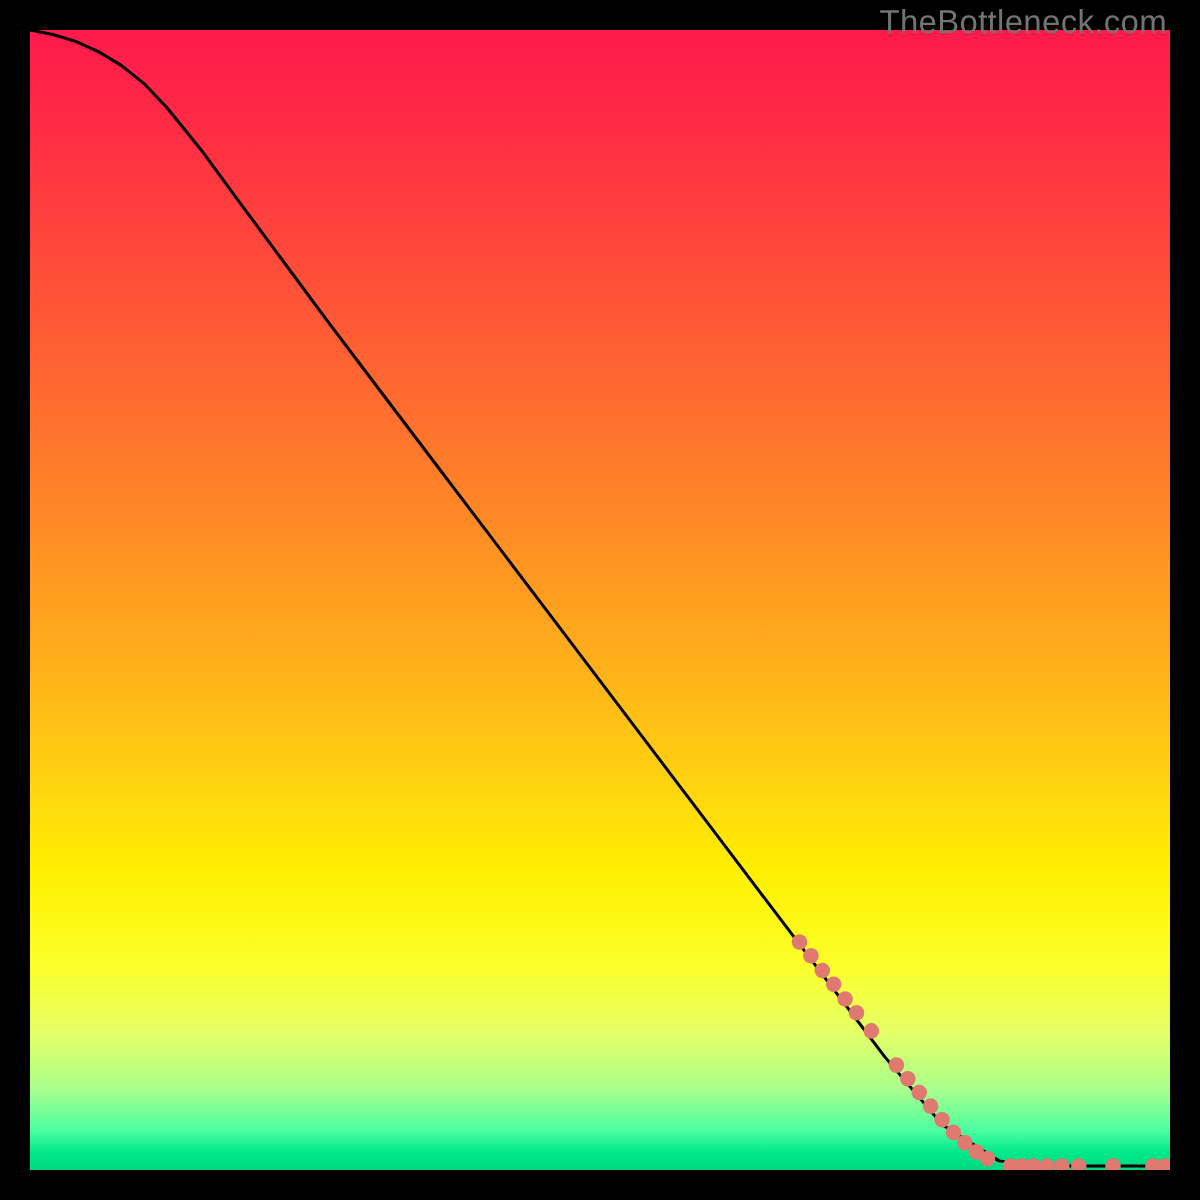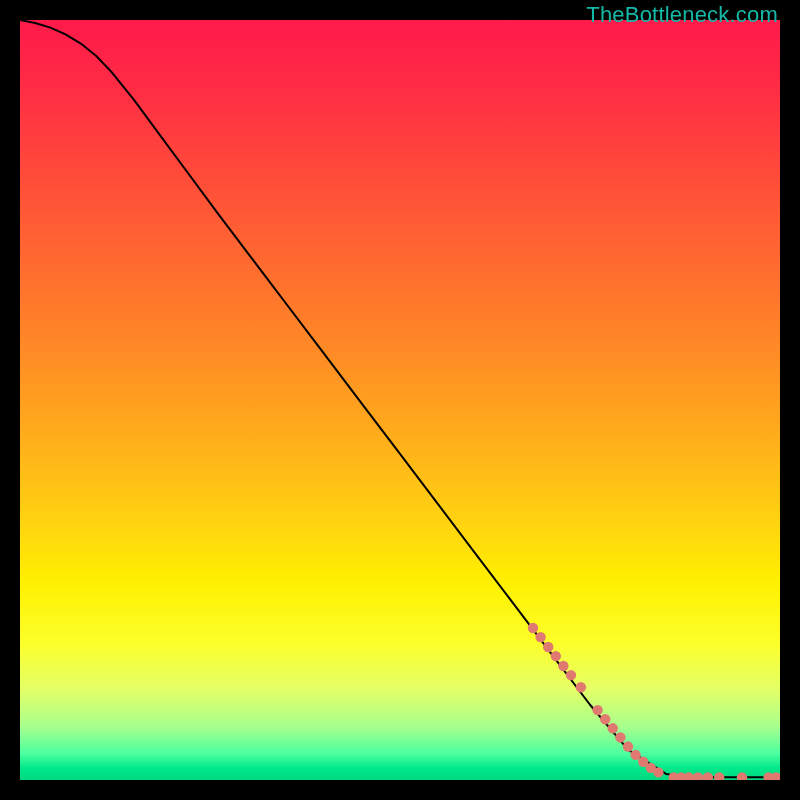--- a/index.html
+++ b/index.html
@@ -16,21 +16,21 @@
     left: 20px;
     top: 20px;
     width: 760px;
     height: 760px;
     background: #000;
   }
   .watermark {
     position: absolute;
     top: 2px;
     right: 22px;
-    color: #14b8a6;
+    color: #737373;
     font-size: 22px;
     font-weight: 500;
     letter-spacing: 0.2px;
     z-index: 5;
   }
   svg {
     display: block;
   }
 </style>
 </head>

